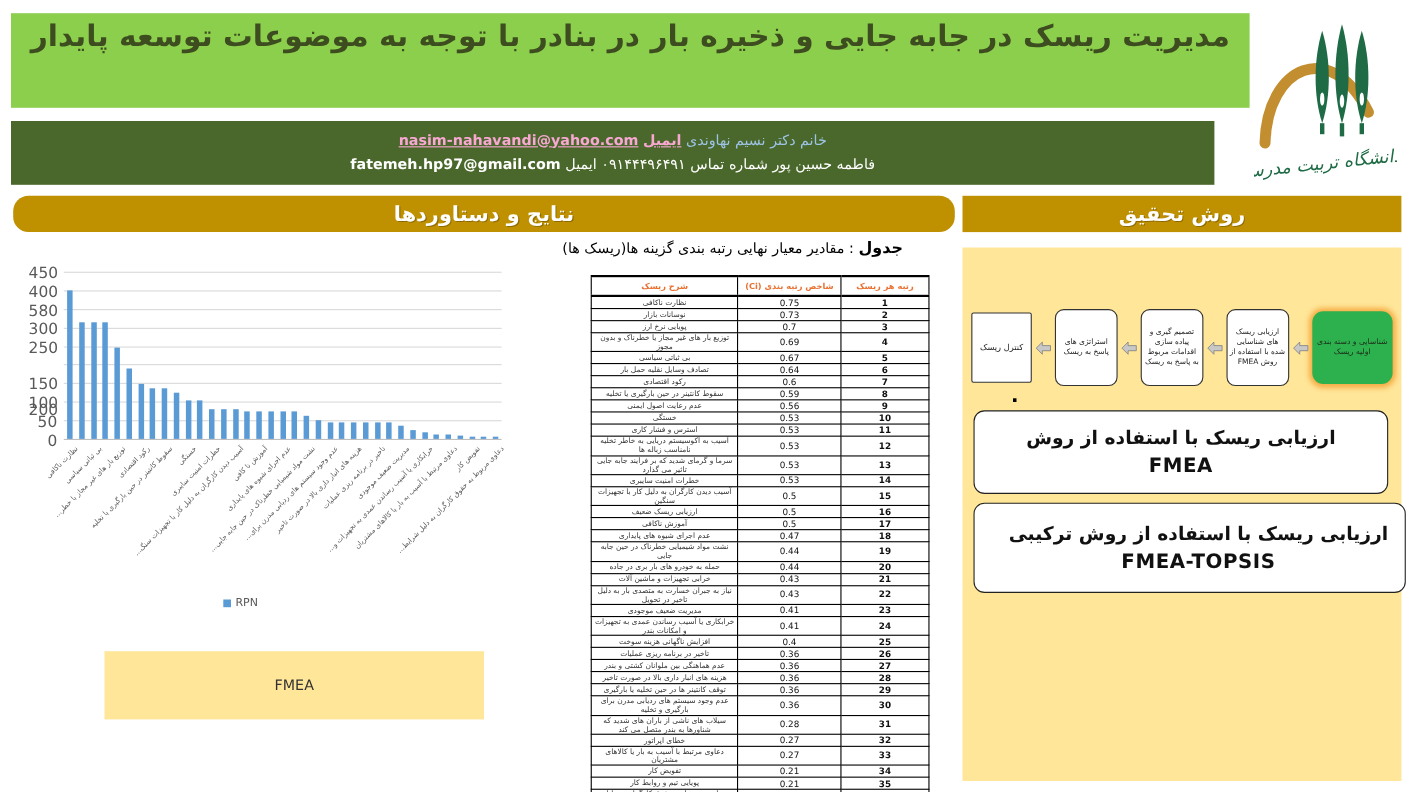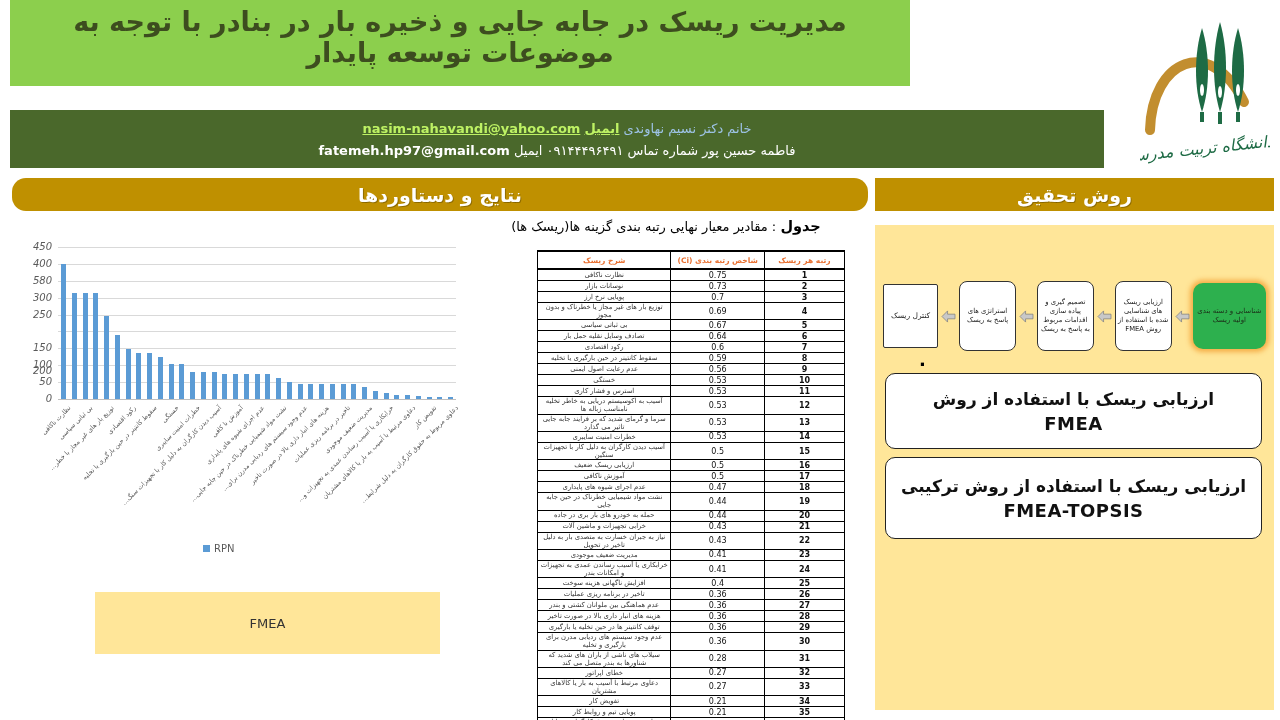--- a/index.html
+++ b/index.html
@@ -4,46 +4,46 @@
 <style>
   html,body{margin:0;padding:0;}
   body{
     width:1280px;height:720px;position:relative;overflow:hidden;
     background:#ffffff;
     font-family:"DejaVu Sans","Liberation Sans",sans-serif;
   }
   .abs{position:absolute;}
 
   
-  .header-green{left:10px;top:0;width:900px;height:86px;background:#8CCF4D;}
+  .header-green{left:10px;top:12px;width:1126px;height:86px;background:#8CCF4D;}
   .header-title{
     width:100%;text-align:center;direction:rtl;margin-top:6px;
     font-size:27px;font-weight:bold;color:#3D4D1F;letter-spacing:-0.5px;
   }
   .contact-bar{left:10px;top:110px;width:1094px;height:58px;background:#4A682B;
     display:flex;flex-direction:column;justify-content:center;gap:7px;}
   .contact-line{direction:rtl;text-align:center;font-size:13px;white-space:nowrap;}
   .contact-name{color:#9DC3E6;}
-  .contact-link{color:#bef264;text-decoration:underline;font-weight:bold;}
+  .contact-link{color:#f9a8d4;text-decoration:underline;font-weight:bold;}
   .contact-green{color:#ffffff;}
   .contact-green b{font-weight:bold;}
 
   
   .logo-box{left:1140px;top:12px;width:130px;height:160px;}
 
   
   .gold-bar{height:33px;background:#BF9000;display:flex;align-items:center;justify-content:center;}
   .gold-bar-left{left:12px;top:178px;width:856px;border-radius:14px;}
   .gold-bar-right{left:875px;top:178px;width:399px;}
   .gold-title{color:#ffffff;font-weight:bold;font-size:19px;direction:rtl;text-shadow:1px 1px 0 rgba(0,0,0,0.25);}
 
   
   .chart{left:28px;top:240px;width:445px;height:330px;}
   .ylabels{left:0;top:0;width:26px;height:170px;}
-  .ylab{position:absolute;right:2px;font-size:10px;color:#595959;width:26px;text-align:right;font-style:italic;}
+  .ylab{position:absolute;right:2px;font-size:14px;color:#595959;width:26px;text-align:right;}
   .plot{left:30px;top:7px;width:398px;height:152px;border-bottom:1px solid #BFBFBF;}
   .gridline{position:absolute;left:0;width:100%;height:1px;background:#D9D9D9;}
   .bar{position:absolute;width:5px;background:#5B9BD5;}
   .xlabels{left:30px;top:161px;width:398px;height:160px;overflow:visible;}
   .xlab{position:absolute;top:3px;white-space:nowrap;direction:rtl;
     transform:rotate(-45deg);transform-origin:top right;
     font-size:6.5px;color:#595959;}
   .legend{left:175px;top:303px;display:flex;align-items:center;gap:4px;}
   .legend-swatch{width:7px;height:7px;background:#5B9BD5;display:inline-block;}
   .legend-text{font-size:10px;color:#595959;}
@@ -75,21 +75,21 @@
     text-align:center;direction:rtl;font-size:6.8px;line-height:1.3;color:#222;padding:2px;}
   .flow-box.green{background:#2DB04E;border:none;width:82px;height:62px;border-radius:10px;
     box-shadow:0 0 5px 3px rgba(243,164,56,0.85);color:#1b2b17;font-size:7px;}
   .flow-box.square{border-radius:2px;width:58px;height:58px;font-size:7.5px;}
   .flow-arrow{flex:0 0 auto;display:flex;align-items:center;}
   .panel-dot{left:44px;top:124px;font-size:18px;font-weight:bold;color:#000;}
   .method-white-box{background:#ffffff;border:1.5px solid #222;border-radius:10px;
     left:10px;width:375px;display:flex;flex-direction:column;align-items:center;
     justify-content:center;gap:4px;text-align:center;}
   .mw1{top:148px;height:74px;}
-  .mw2{top:232px;height:80px;}
+  .mw2{top:232px;height:80px;padding-left:16px;}
   .mw-l1{direction:rtl;font-size:17px;font-weight:bold;color:#111;}
   .mw-l2{font-size:18px;font-weight:bold;color:#111;letter-spacing:0.5px;}
 </style>
 </head>
 <body>
 
 <div class="abs header-green">
   <div class="header-title">مدیریت ریسک در جابه جایی و ذخیره بار در بنادر با توجه به موضوعات توسعه پایدار</div>
 </div>
 

